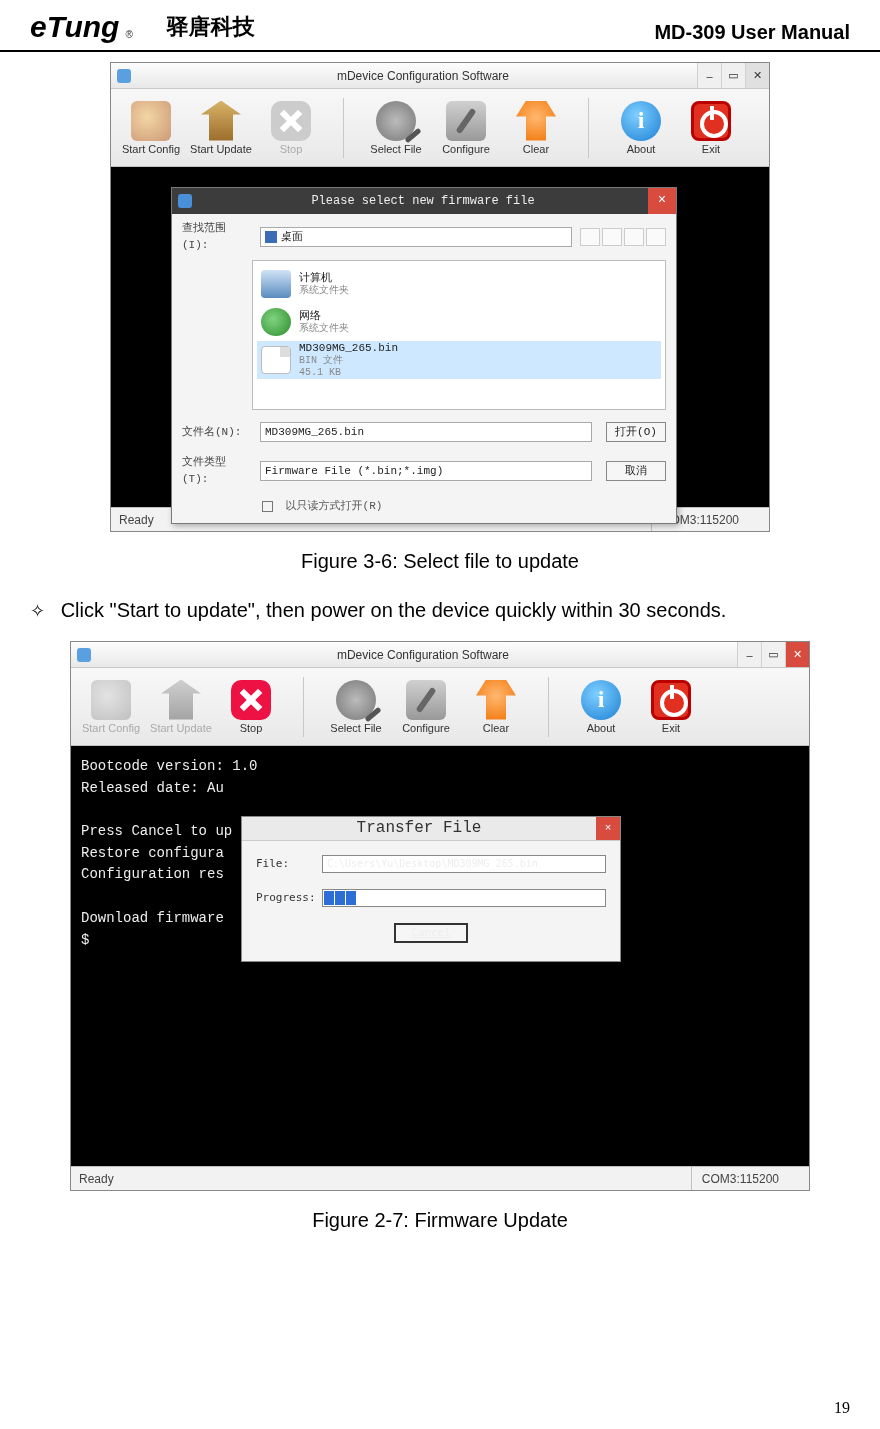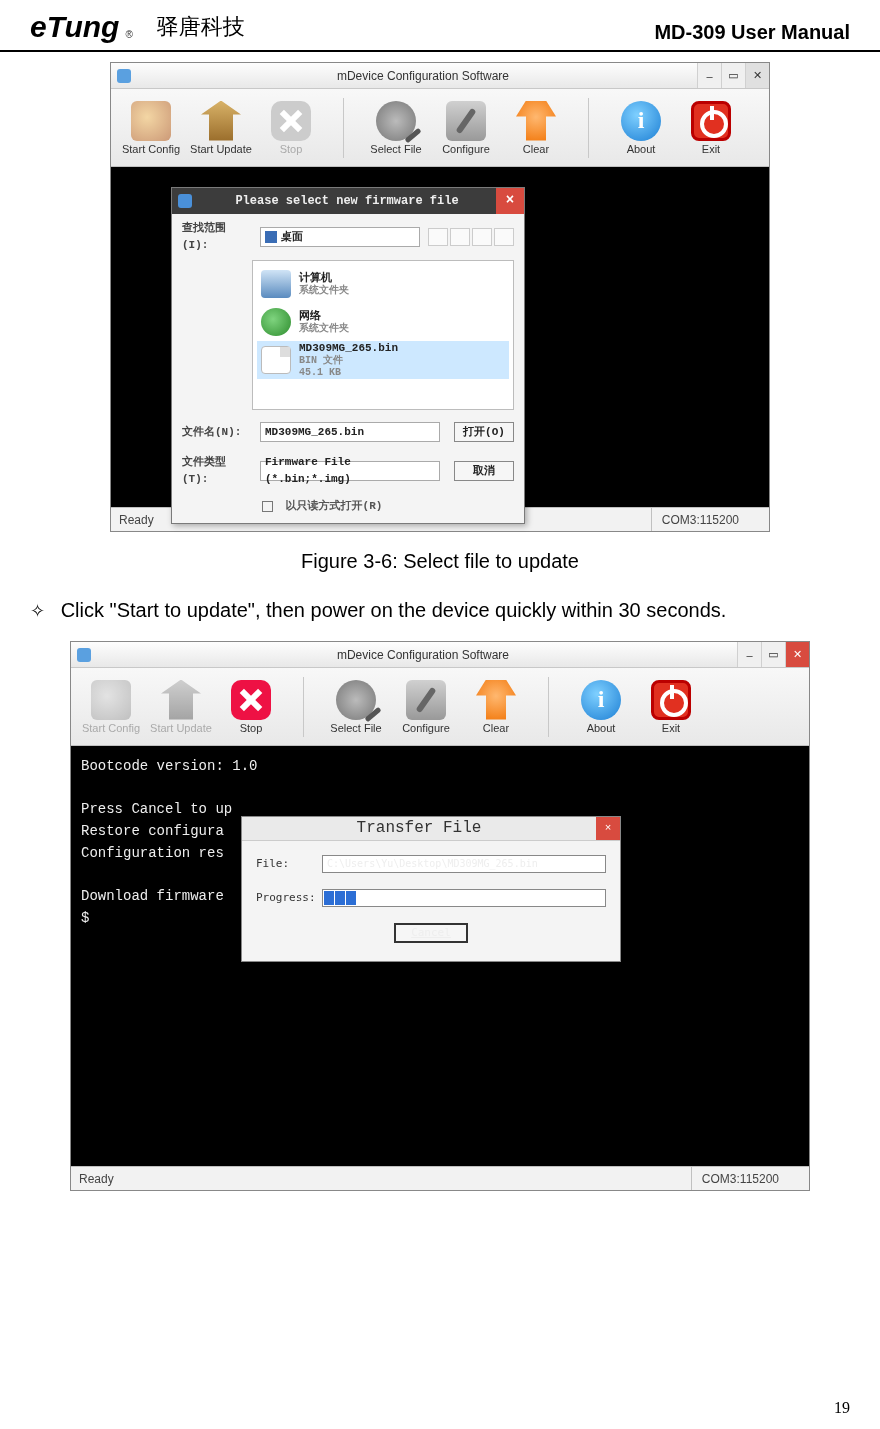--- a/index.html
+++ b/index.html
@@ -20,21 +20,21 @@
   }
   .logo-block { display: flex; align-items: flex-end; gap: 6px; }
   .logo-mark {
     font-style: italic;
     font-weight: 900;
     font-size: 30px;
     color: #000;
     position: relative;
   }
   .logo-sub { font-size: 10px; color: #333; margin-bottom: 4px; }
-  .brand-ch { font-size: 22px; font-weight: 400; margin-left: 18px; margin-bottom: 2px; }
+  .brand-ch { font-size: 22px; font-weight: 700; margin-left: 28px; margin-bottom: 2px; }
   .manual-title { font-size: 20px; font-weight: 700; }
   .content { padding: 10px 30px 0 30px; }
   .figure-caption { text-align: center; font-size: 20px; margin: 18px 0 22px 0; }
   .body-text { font-size: 20px; line-height: 1.5; margin-bottom: 16px; }
   .diamond { font-size: 18px; margin-right: 10px; }
   .page-number { position: absolute; bottom: 12px; right: 30px; font-size: 16px; font-family: "Times New Roman", serif; }
 
   
   .screenshot {
     border: 1px solid #888;
@@ -134,27 +134,26 @@
     color: #444;
     padding: 0 8px;
   }
   .status-spacer { flex: 1; }
   .status-com { border-left: 1px solid #c0c0c0; padding: 0 22px 0 10px; height: 100%; display:flex; align-items:center; }
 
   
   .file-dialog {
     position: absolute;
     top: 20px; left: 60px;
-    width: 354px;
+    width: 506px;
     background: #f4f4f4;
     border: 1px solid #7a7a7a;
     box-shadow: 2px 2px 6px rgba(0,0,0,0.3);
     font-size: 11px;
     color: #222;
-    font-weight: bold;
   }
   .fd-title {
     height: 26px;
     background: #3c3c3c;
     color: #eee;
     display: flex; align-items: center;
     font-size: 12px;
   }
   .fd-title-text { flex:1; text-align:center; }
   .fd-close { width:28px; height:100%; background:#d84b3f; color:#fff; display:flex; align-items:center; justify-content:center; font-size:14px; }
@@ -416,20 +415,21 @@
         </div>
         <div class="tb-btn">
           <div class="tb-icon ic-exit"></div>
           <span>Exit</span>
         </div>
       </div>
     </div>
 
     <div class="console-area tall">
       <div>Bootcode version: 1.0</div>
+      <div>Released date: Au</div>
       <div>&nbsp;</div>
       <div>Press Cancel to up</div>
       <div>Restore configura</div>
       <div>Configuration res</div>
       <div>&nbsp;</div>
       <div>Download firmware</div>
       <div>$</div>
 
       <div class="transfer-dialog">
         <div class="td-title">
@@ -458,15 +458,16 @@
       </div>
     </div>
 
     <div class="status-bar">
       <span>Ready</span>
       <div class="status-spacer"></div>
       <div class="status-com">COM3:115200</div>
     </div>
   </div>
 
+  <div class="figure-caption">Figure 2-7: Firmware Update</div>
 </div>
 
 <div class="page-number">19</div>
 
 </body></html>

